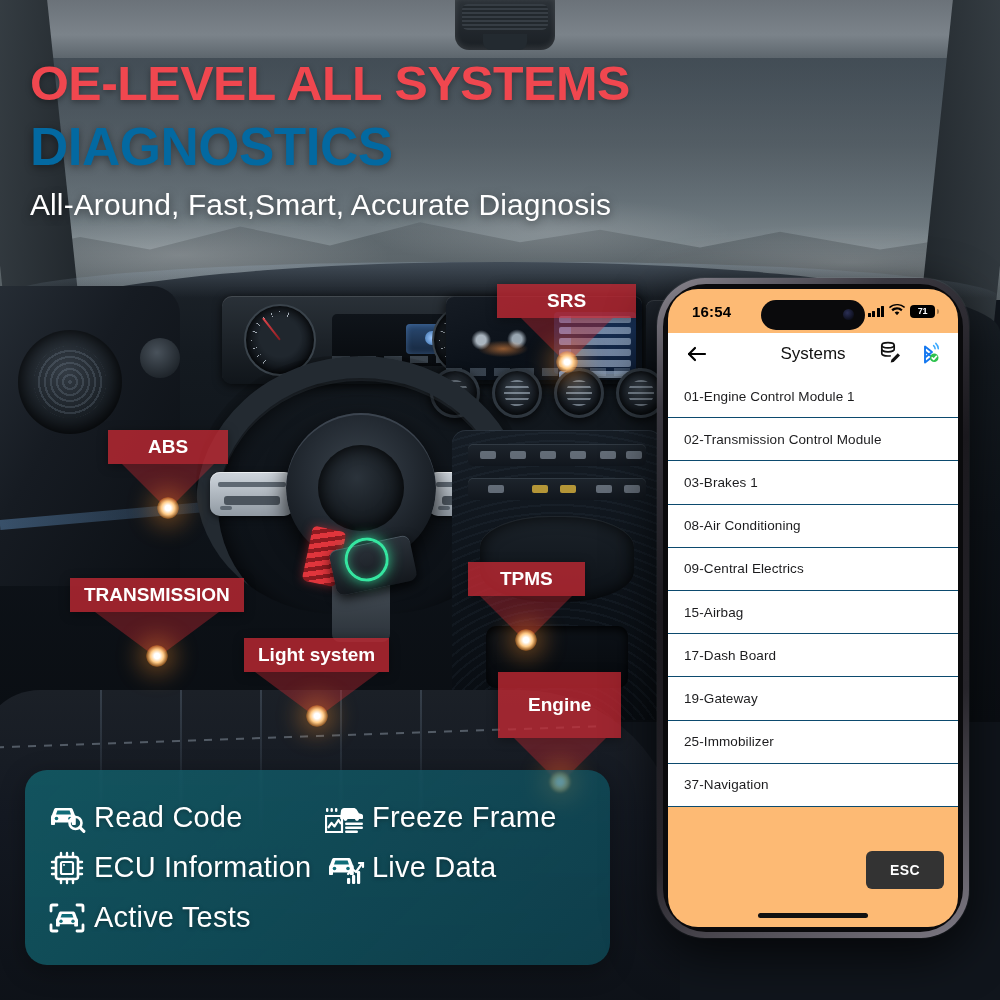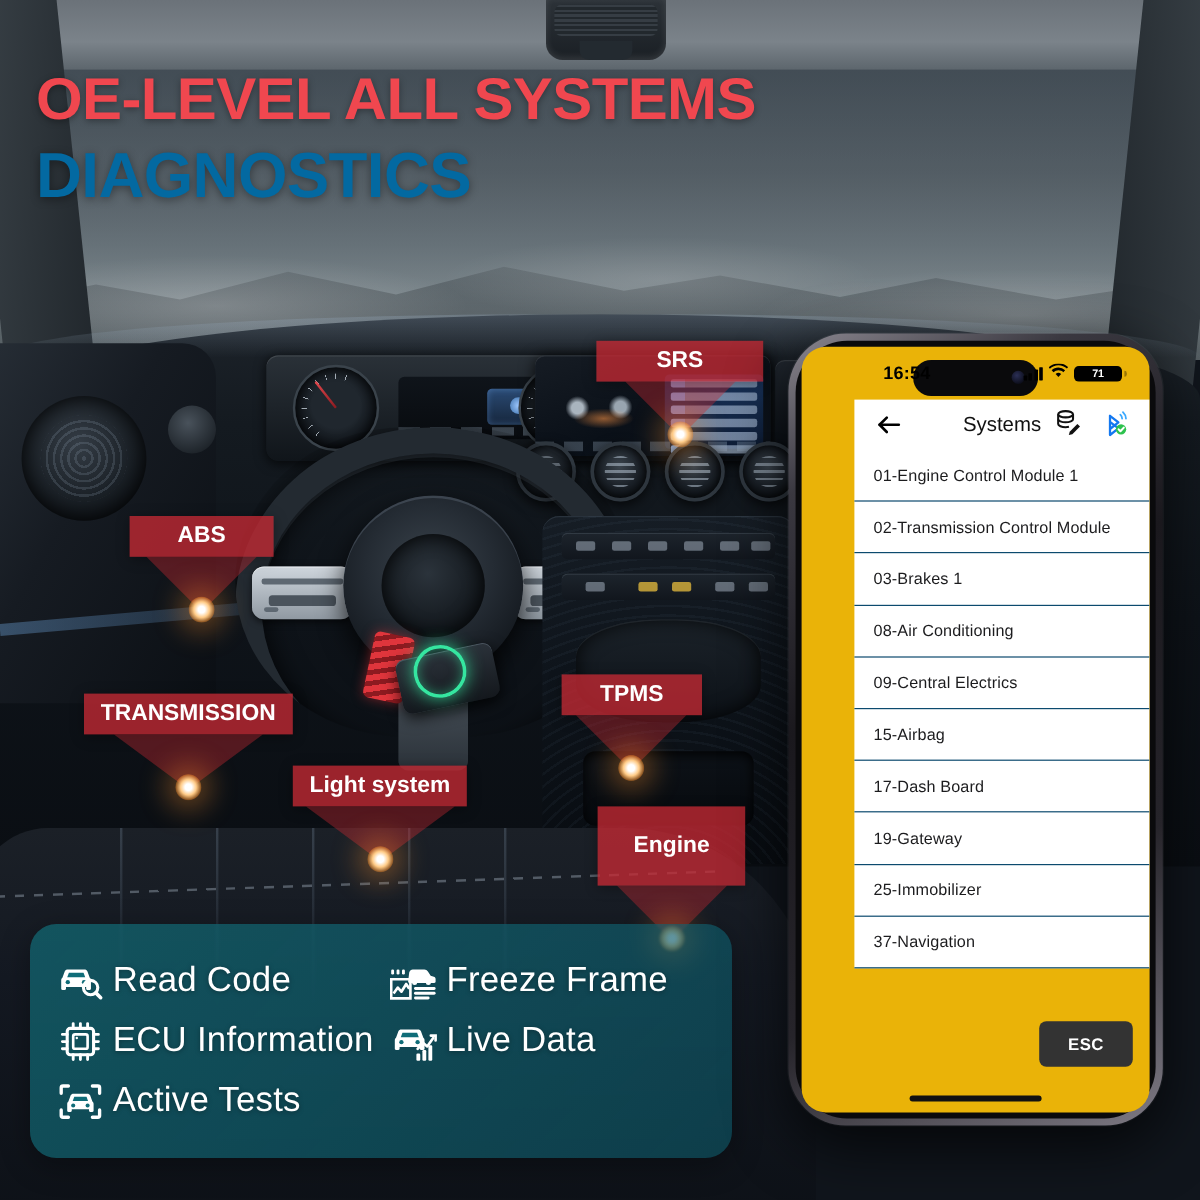--- a/index.html
+++ b/index.html
@@ -439,42 +439,42 @@
     border-radius:48px;
     padding:6px;
     box-shadow:0 16px 50px rgba(0,0,0,.72), 0 0 0 1px rgba(255,255,255,.07);
   }
   .phone-inner{
     position:relative; width:100%; height:100%;
     background:#0a0a0c; border-radius:43px; padding:5px;
   }
   .screen{
     position:relative; width:100%; height:100%;
-    background:#eab308; border-radius:20px; overflow:hidden;padding-left:44px;
+    background:#fdba74; border-radius:30px; overflow:hidden;
   }
   .island{
     position:absolute; left:50%; top:11px; transform:translateX(-50%);
     width:104px; height:30px; background:#0a0a0c; border-radius:16px; z-index:5;
   }
   .island:after{
     content:""; position:absolute; right:11px; top:9px; width:11px; height:11px;
     border-radius:50%; background:radial-gradient(circle at 40% 35%, #2b2f55, #0d0f1c 72%);
   }
   .statusbar{
     position:relative; height:44px; display:flex; align-items:center;
     justify-content:space-between; padding:0 23px 0 24px; z-index:6;
   }
   .sb-time{ font-size:15px; font-weight:bold; color:#000; letter-spacing:.2px; }
   .sb-right{ display:flex; align-items:center; gap:5px; }
   .bars{ display:flex; align-items:flex-end; gap:1.5px; height:11px; }
   .bars i{ width:3px; background:#000; border-radius:.5px; }
   .bars i:nth-child(1){ height:4px; } .bars i:nth-child(2){ height:6px; }
   .bars i:nth-child(3){ height:8.5px; } .bars i:nth-child(4){ height:11px; }
   .batt{
-    position:relative; width:40px; height:13px; border-radius:4px;
+    position:relative; width:25px; height:13px; border-radius:4px;
     background:#000; display:flex; align-items:center; justify-content:center;
   }
   .batt span{ color:#fff; font-size:9px; font-weight:bold; letter-spacing:-.2px; }
   .batt:after{
     content:""; position:absolute; right:-4px; top:4px; width:2.5px; height:5px;
     background:rgba(0,0,0,.35); border-radius:0 2px 2px 0;
   }
 
   .appbar{
     position:relative; height:42px; display:flex; align-items:center;
@@ -619,20 +619,21 @@
     <div class="dongle">
       <div class="dongle-red"></div>
       <div class="dongle-body"></div>
       <div class="dongle-ring"></div>
     </div>
   </div>
 
   <div class="headline">
     <div class="h-red">OE-LEVEL ALL SYSTEMS</div>
     <div class="h-white">DIAGNOSTICS</div>
+    <div class="h-sub">All-Around, Fast,Smart, Accurate Diagnosis</div>
   </div>
 
 
   <div class="callout" style="left:497px; top:284px;">
     <div class="box" style="padding:6px 50px;">SRS</div>
     <div class="cone"></div>
     <div class="dot"></div>
   </div>
 
   <div class="callout" style="left:108px; top:430px;">

